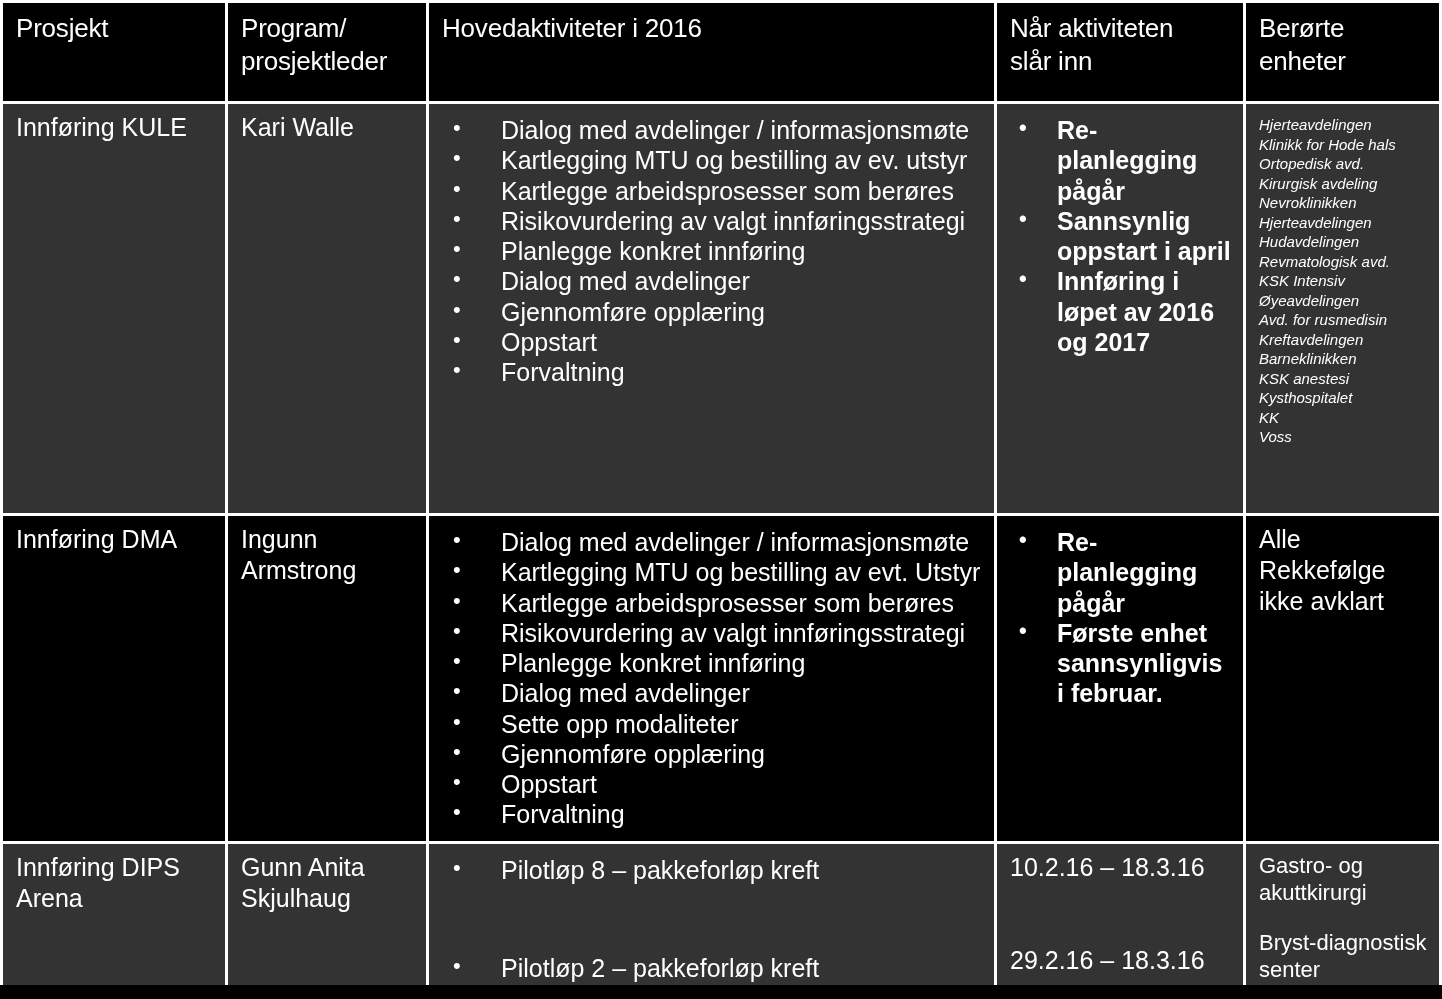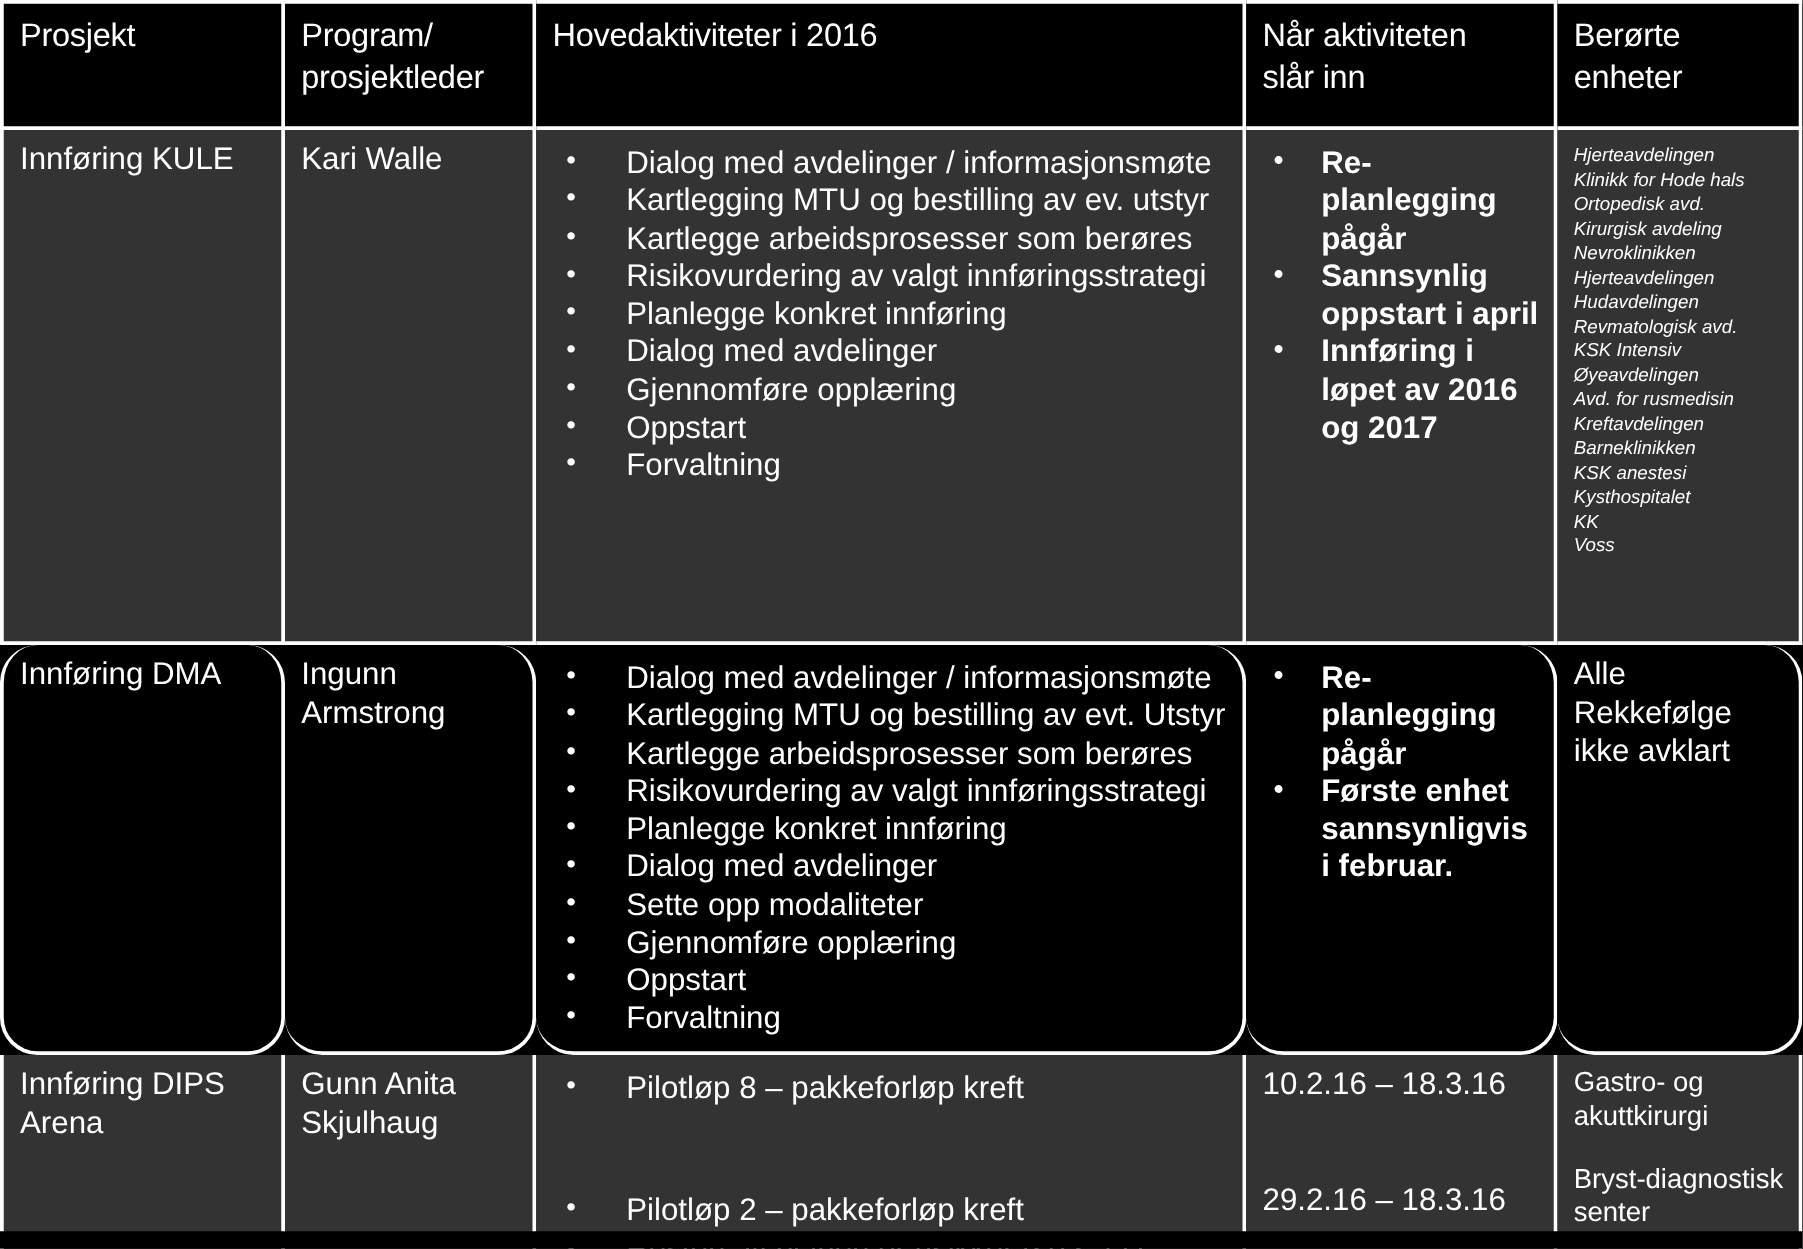--- a/index.html
+++ b/index.html
@@ -52,21 +52,21 @@
     padding: 9px 10px 9px 13px !important;
     letter-spacing: -0.2px;
   }
   
   tbody td {
     font-size: 25px;
     line-height: 1.21;
     padding: 8px 8px 8px 13px !important;
   }
   tr.row-dark td { background: #333333; }
-  tr.row-black td { background: #000000; border-radius: 30px; }
+  tr.row-black td { background: #000000; }
 
   ul.bullets {
     list-style: none;
     margin: 3px;
     padding: 0;
   }
   ul.bullets li {
     position: relative;
     padding-left: 56px;
     margin: 0 0 0 0;

